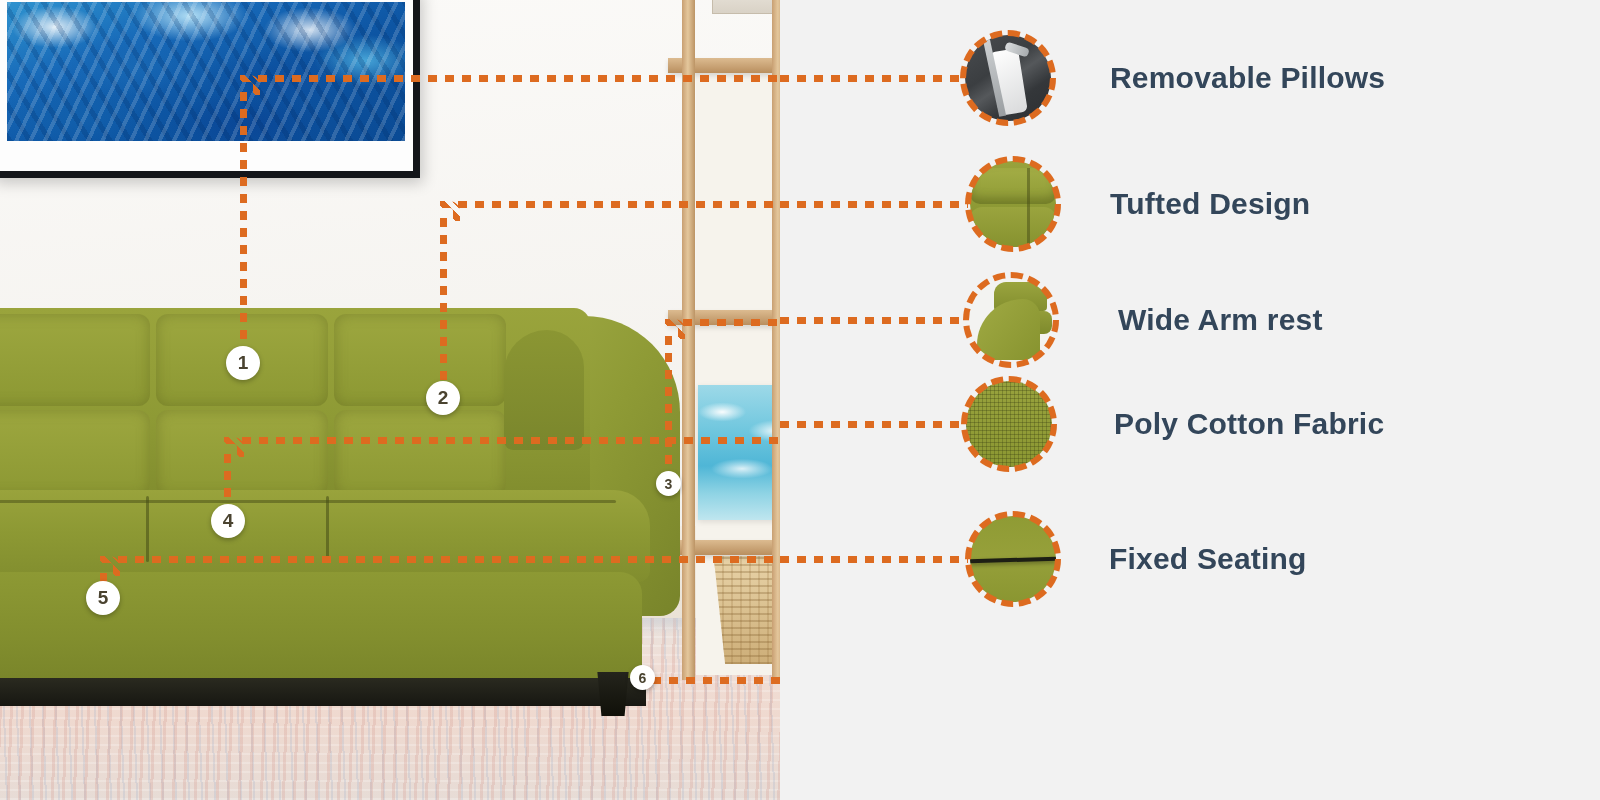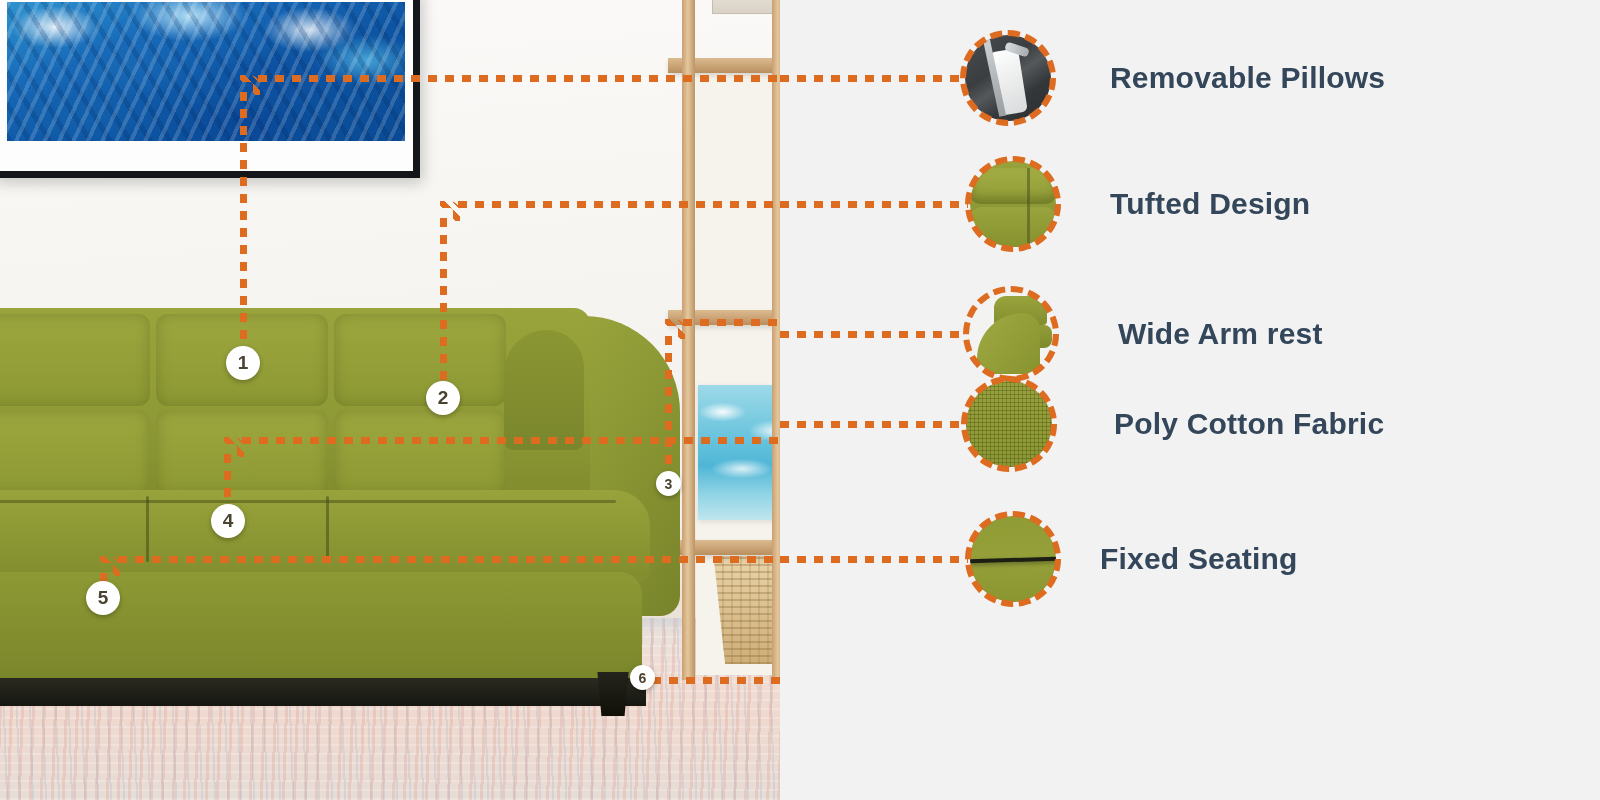--- a/index.html
+++ b/index.html
@@ -293,21 +293,21 @@
               <div class="white"></div>
               <div class="zip"></div>
               <div class="pull"></div>
             </div>
           </div>
         <div class="ring"></div>
       </div>
       <div class="flabel">Removable Pillows</div>
     </div>
 
-    <div class="feature" style="top:284px;padding-left:32px;">
+    <div class="feature" style="top:270px;padding-left:32px;">
       <div class="dot-h" style="left:0;top:47px;width:186px;"></div>
       <div class="thumb-wrap" style="left:188px;">
         <div class="thumb">
             <div class="t-arm">
               <div class="bk"></div>
               <div class="st"></div>
               <div class="body"></div>
             </div>
           </div>
         <div class="ring"></div>
@@ -329,18 +329,18 @@
     <div class="feature" style="top:509px;">
       <div class="dot-h" style="left:0;top:47px;width:188px;"></div>
       <div class="thumb-wrap" style="left:190px;">
         <div class="thumb">
             <div class="t-fixed">
               <div class="gap"></div>
             </div>
           </div>
         <div class="ring"></div>
       </div>
-      <div class="flabel" style="left:320px;">Fixed Seating</div>
+      <div class="flabel" style="left:329px;">Fixed Seating</div>
     </div>
 
 
   </div>
 </div>
 
 </body></html>

